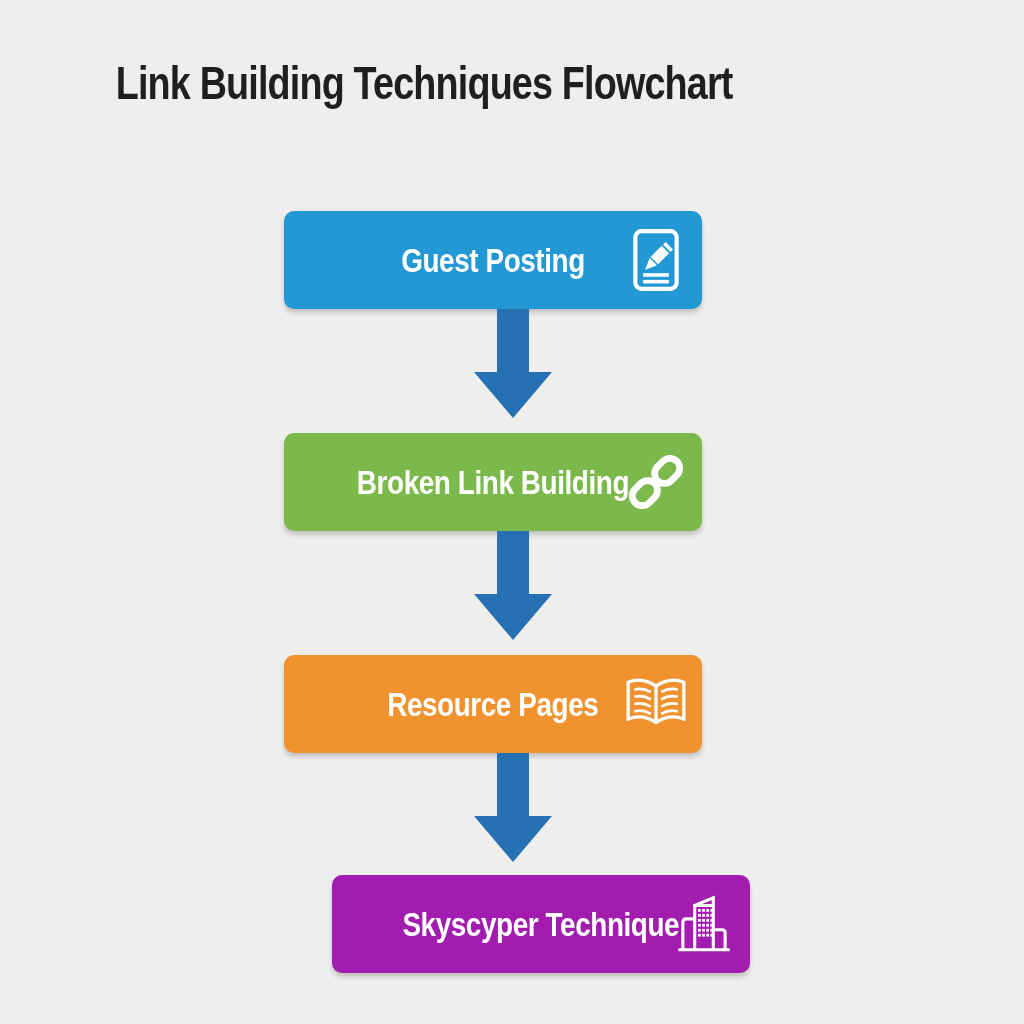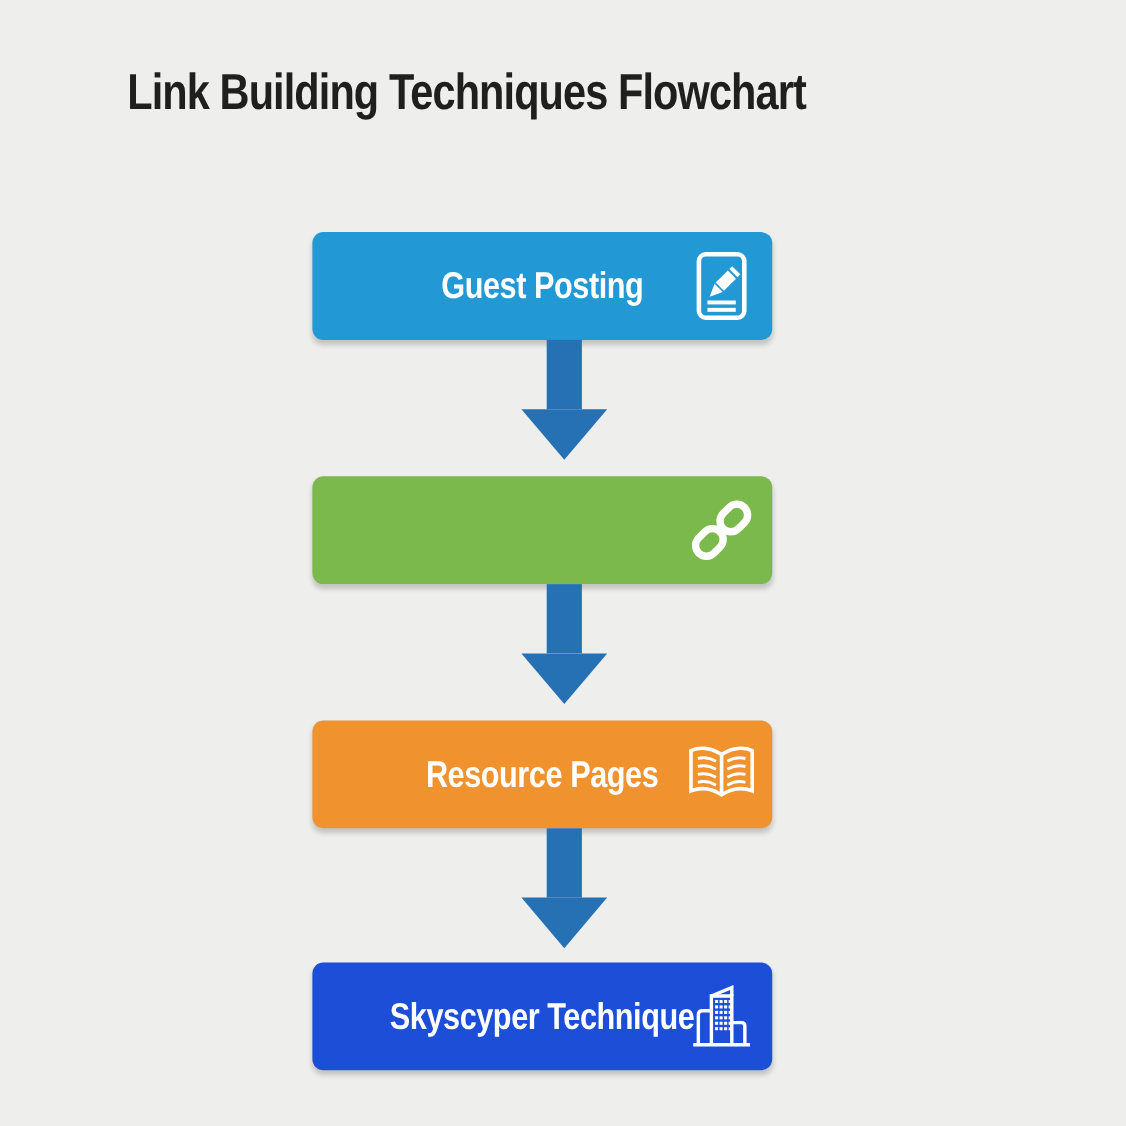--- a/index.html
+++ b/index.html
@@ -99,20 +99,23 @@
     </svg>
   </span>
 </div>
 
 <div class="arrow" id="arrow-1">
   <div class="arrow-shaft" style="background-color: rgb(38, 113, 179);"></div>
   <div class="arrow-head" style="border-top-color: rgb(38, 113, 179);"></div>
 </div>
 
 <div class="step" id="step-2" style="background-color: rgb(124, 185, 77);">
+  <span class="step-label" style="color: rgb(255, 255, 255);">
+    <span class="condense">Broken Link Building</span>
+  </span>
   <span class="step-icon">
     <svg viewBox="0 0 64 64">
       <g transform="rotate(45 32 32)" fill="none" stroke="#fff" stroke-width="6.5">
         <rect x="22.5" y="3.5" width="19" height="26.5" rx="9.5"></rect>
         <rect x="22.5" y="34" width="19" height="26.5" rx="9.5"></rect>
       </g>
     </svg>
   </span>
 </div>
 
@@ -139,21 +142,21 @@
       <path d="M53 39 C47 37.5 42 38.5 37 41.5" stroke-width="2.6"></path>
     </svg>
   </span>
 </div>
 
 <div class="arrow" id="arrow-3">
   <div class="arrow-shaft" style="background-color: rgb(38, 113, 179);"></div>
   <div class="arrow-head" style="border-top-color: rgb(38, 113, 179);"></div>
 </div>
 
-<div class="step" id="step-4" style="background-color: #1d4ed8;">
+<div class="step" id="step-4" style="background-color: #a21caf; margin-left: 48px;">
   <span class="step-label" style="color: rgb(255, 255, 255);">
     <span class="condense">Skyscyper Technique</span>
   </span>
   <span class="step-icon">
     <svg viewBox="0 0 64 64" fill="none" stroke="#fff" stroke-width="3">
       <line x1="7" y1="57" x2="57" y2="57"></line>
       <path d="M23 57 V14 H41 V57"></path>
       <path d="M23 14 L41 6.5 V14"></path>
       <path d="M11.5 57 V30.5 Q11.5 27 15 27 H23"></path>
       <path d="M41 37.5 H49.5 Q52.5 37.5 52.5 40.5 V57"></path>

